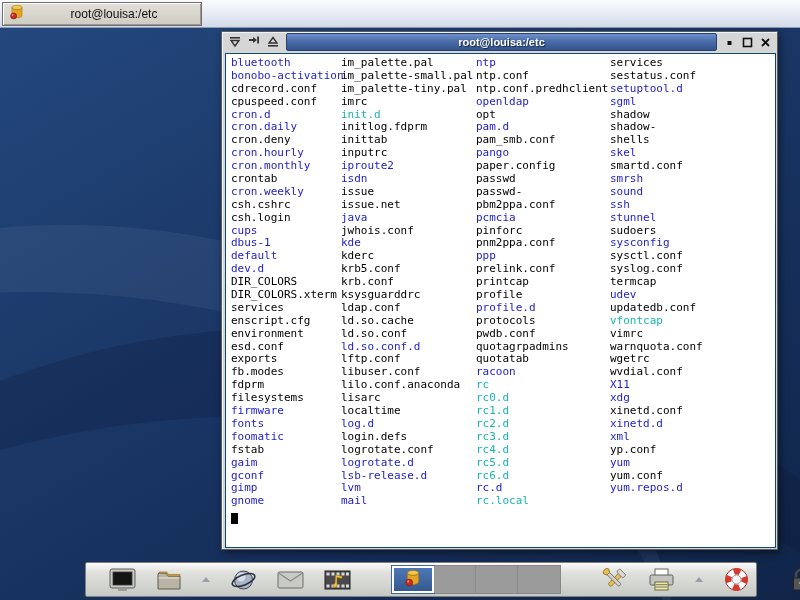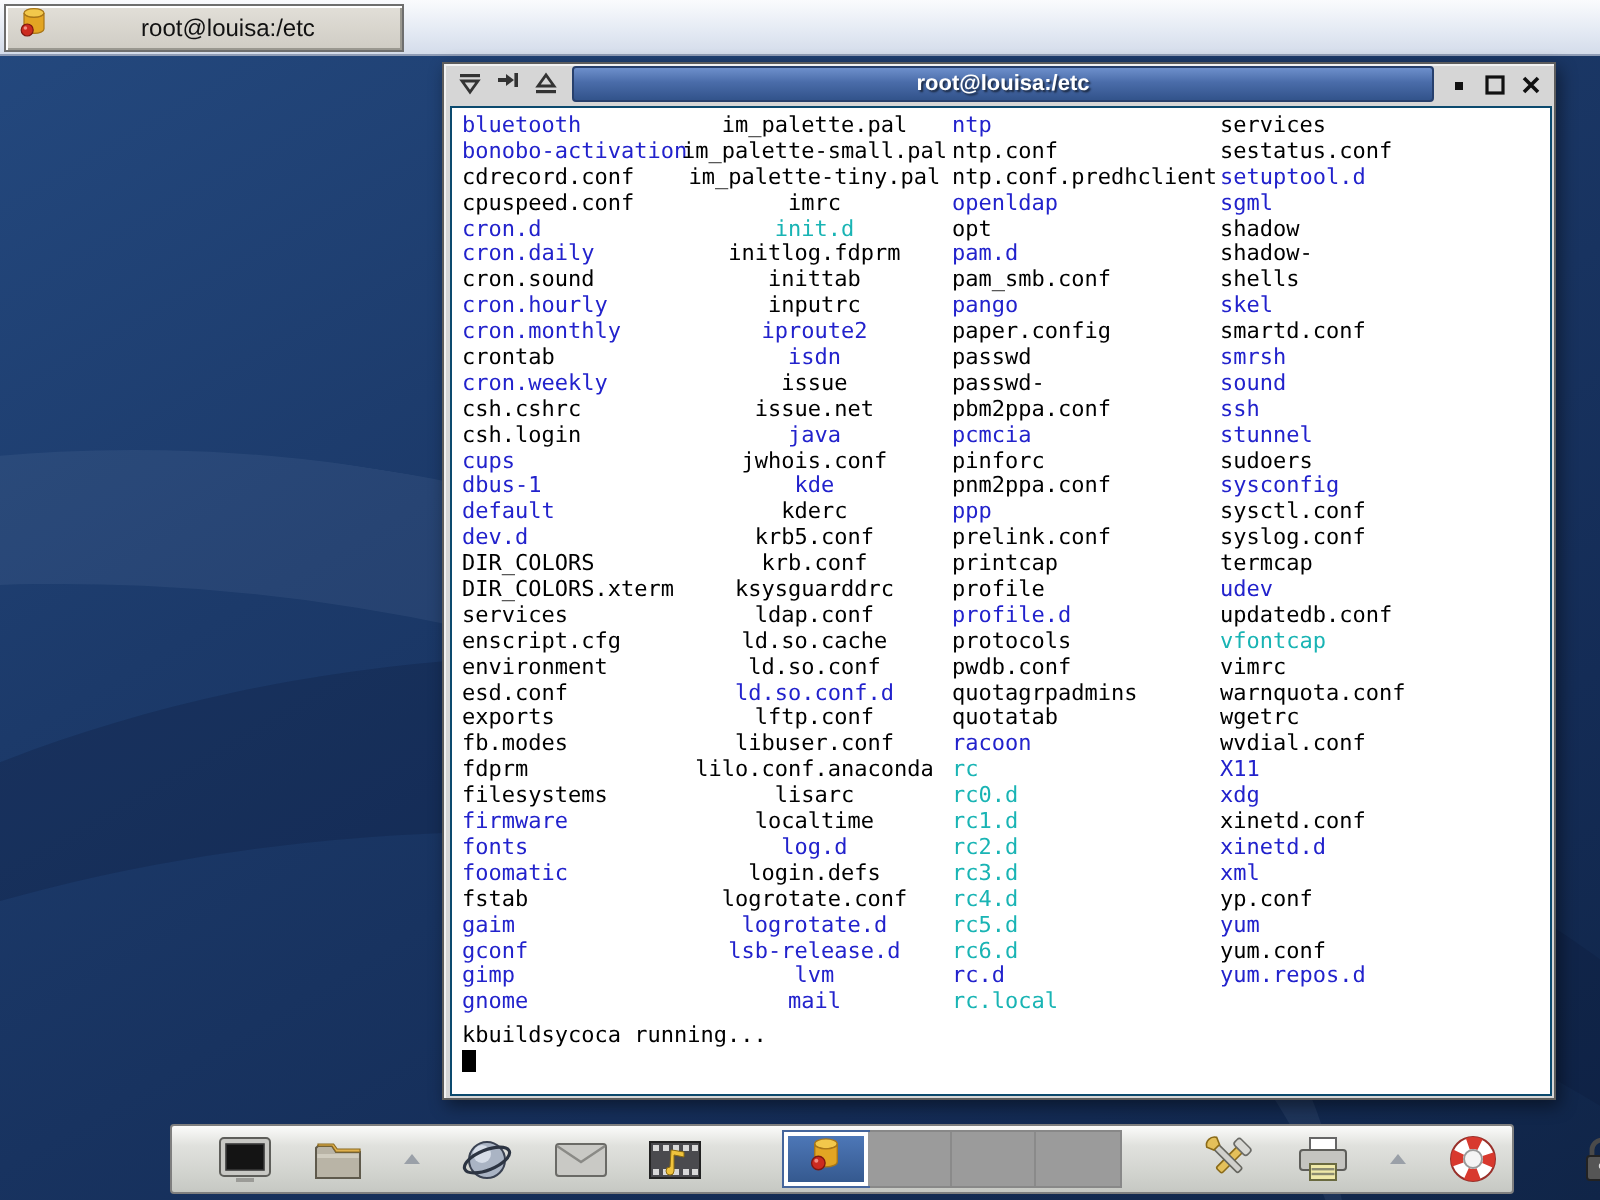--- a/index.html
+++ b/index.html
@@ -77,21 +77,21 @@
 
   
   .term {
     position:absolute; left:3px; top:21px; width:551px; height:495px;
     background:#ffffff; border:1px solid #0c4a6e;
     font-family:"DejaVu Sans Mono", monospace; font-size:11px; line-height:12.9px;
     overflow:hidden;
   }
   .term-col { position:absolute; top:3px; white-space:nowrap; }
   .term-col.c0 { left:5px; }
-  .term-col.c1 { left:115px;text-align:center; }
+  .term-col.c1 { left:115px; }
   .term-col.c2 { left:250px; }
   .term-col.c3 { left:384px; }
   .fn { height:12.9px; }
   .fn.d { color:var(--dir-color,#2222cc); }
   .fn.f { color:var(--file-color,#000); }
   .fn.l { color:var(--link-color,#19b4b4); }
   .term-tail { position:absolute; left:5px; top:457.5px; color:#000; }
   .cursor-block { display:inline-block; width:7px; height:11px; background:#000; margin-top:1px; }
 
   
@@ -201,21 +201,21 @@
     </div>
 
     <div class="term">
       <div class="term-col c0">
           <div class="fn d">bluetooth</div>
           <div class="fn d">bonobo-activation</div>
           <div class="fn f">cdrecord.conf</div>
           <div class="fn f">cpuspeed.conf</div>
           <div class="fn d">cron.d</div>
           <div class="fn d">cron.daily</div>
-          <div class="fn f">cron.sound</div>
+          <div class="fn f">cron.deny</div>
           <div class="fn d">cron.hourly</div>
           <div class="fn d">cron.monthly</div>
           <div class="fn f">crontab</div>
           <div class="fn d">cron.weekly</div>
           <div class="fn f">csh.cshrc</div>
           <div class="fn f">csh.login</div>
           <div class="fn d">cups</div>
           <div class="fn d">dbus-1</div>
           <div class="fn d">default</div>
           <div class="fn d">dev.d</div>
@@ -342,21 +342,20 @@
           <div class="fn d">xdg</div>
           <div class="fn f">xinetd.conf</div>
           <div class="fn d">xinetd.d</div>
           <div class="fn d">xml</div>
           <div class="fn f">yp.conf</div>
           <div class="fn d">yum</div>
           <div class="fn f">yum.conf</div>
           <div class="fn d">yum.repos.d</div>
         </div>
       <div class="term-tail">
-        <div>kbuildsycoca running...</div>
         <div><span class="cursor-block"></span></div>
       </div>
     </div>
   </div>
 
   <div class="bottom-panel">
     <div class="drag-handle"></div>
 
     <div class="p-icon">
       <svg width="27" height="24" viewBox="0 0 27 24">

